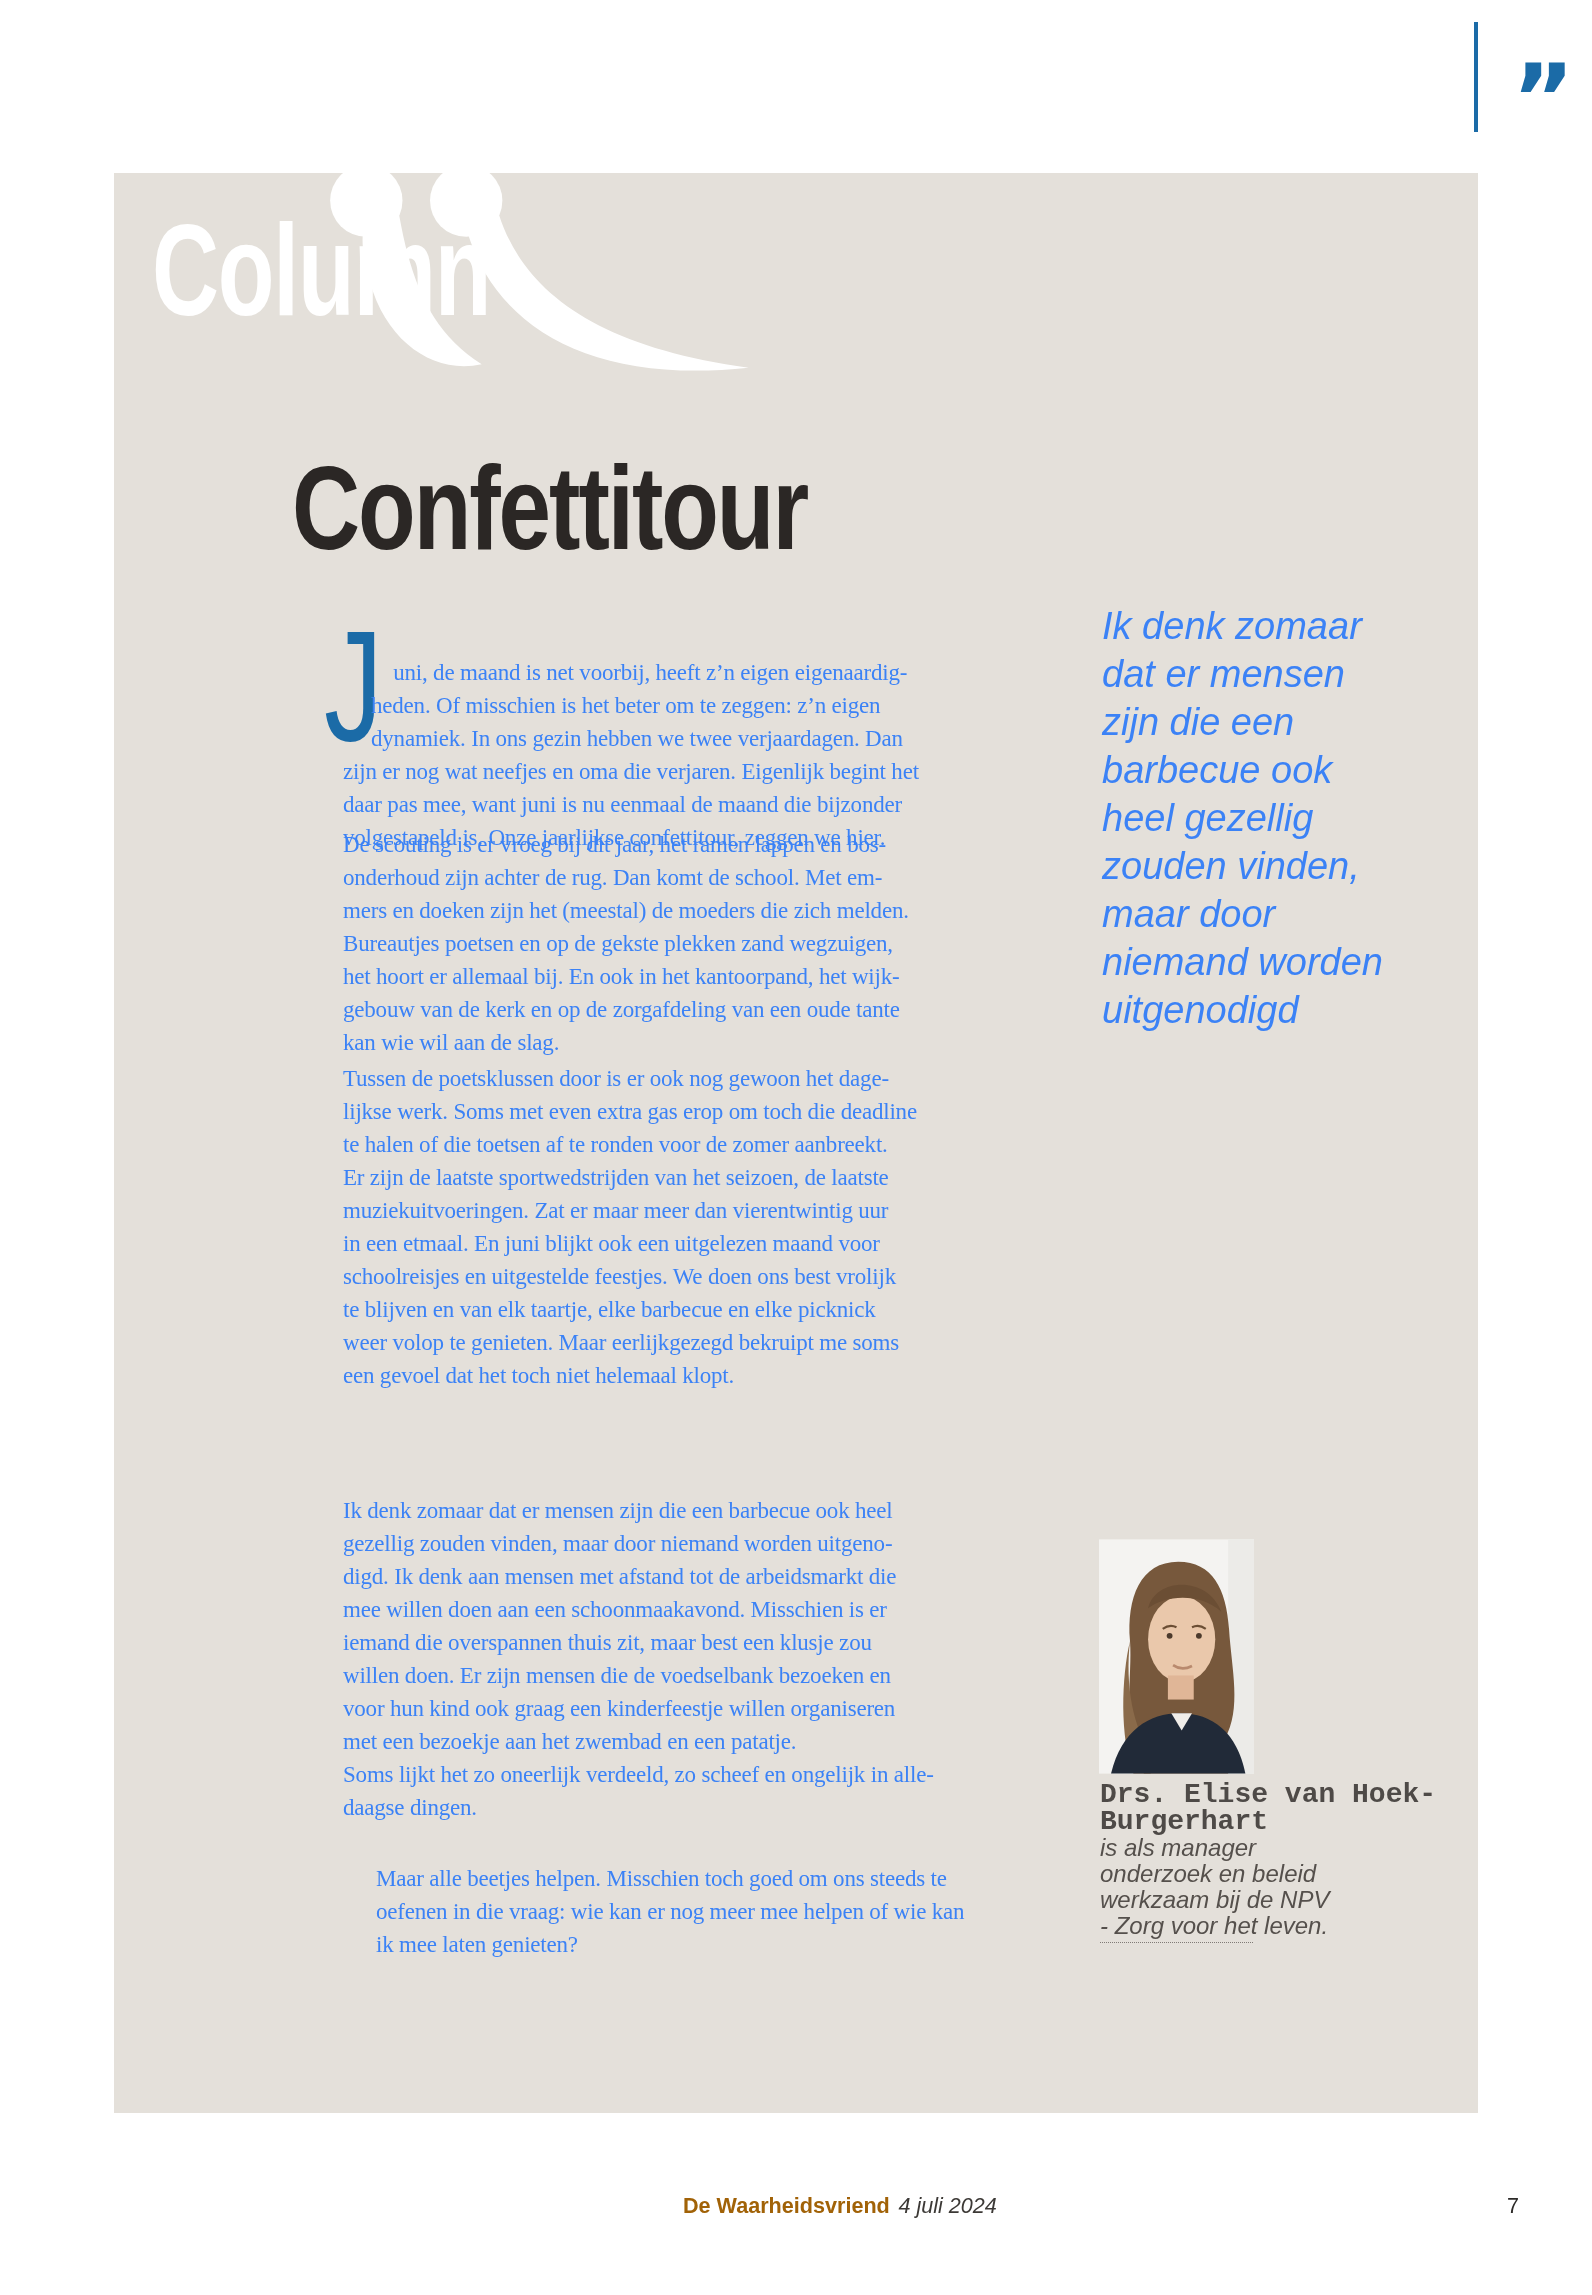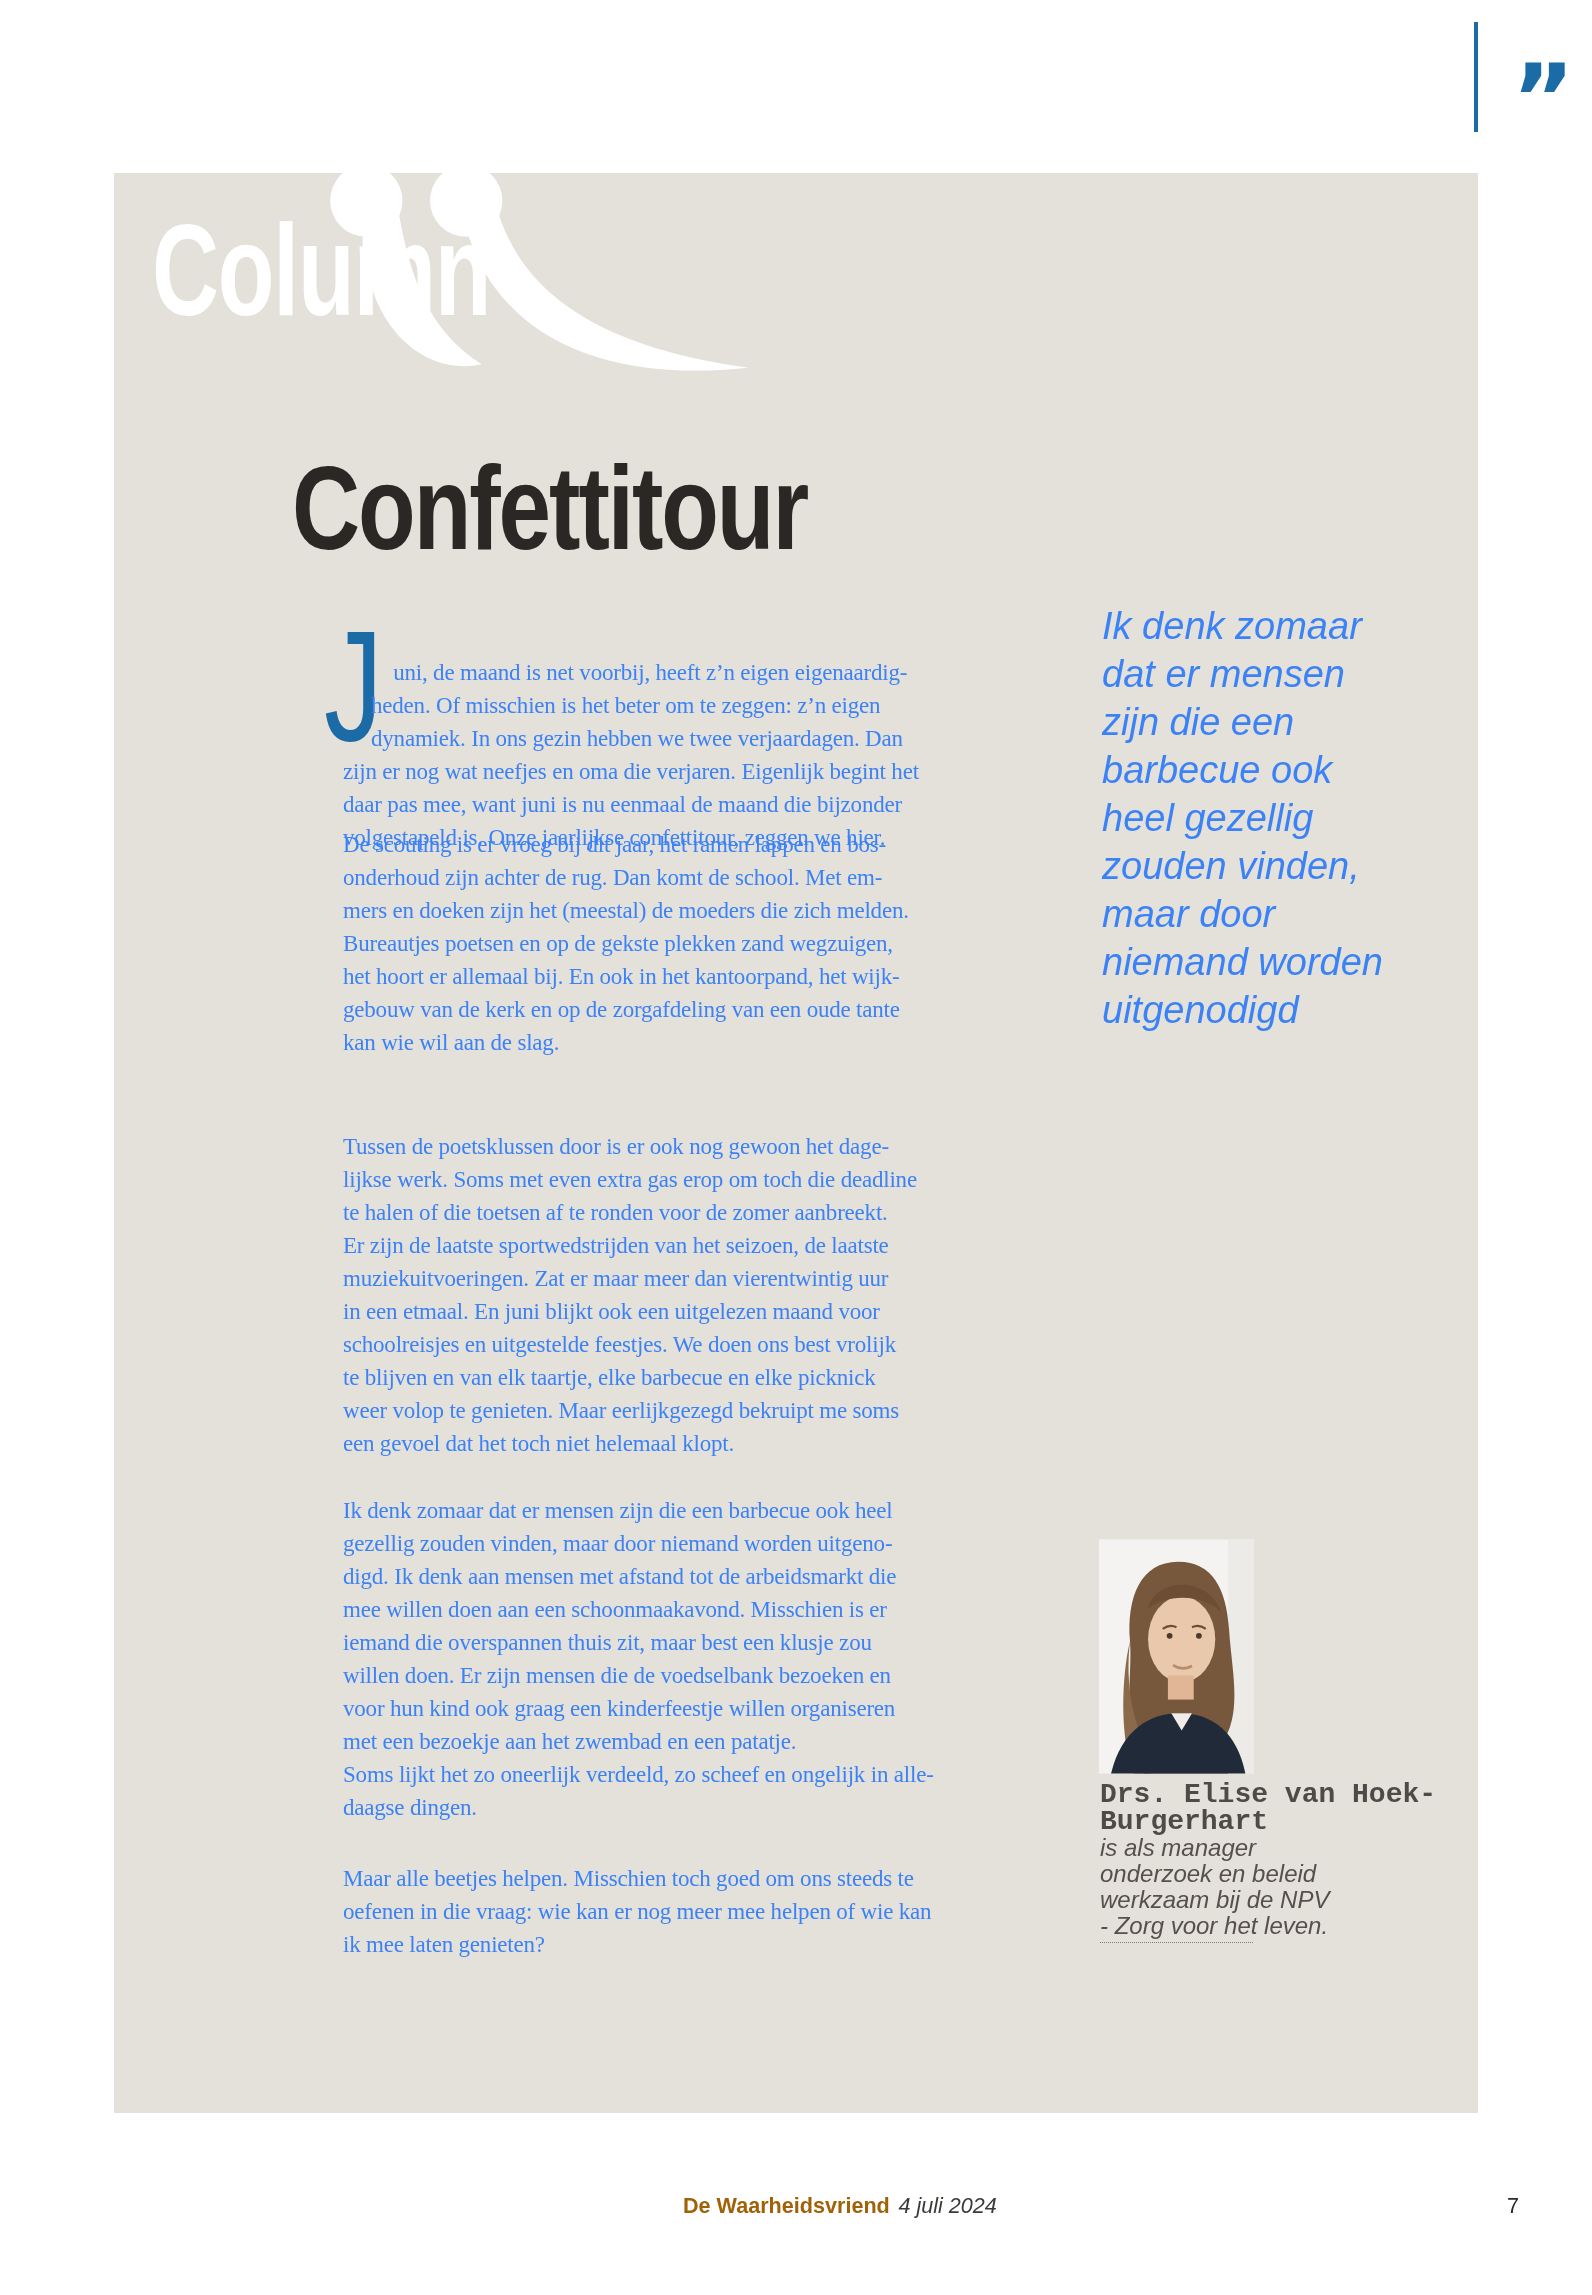--- a/index.html
+++ b/index.html
@@ -125,41 +125,41 @@
 daar pas mee, want juni is nu eenmaal de maand die bijzonder
 volgestapeld is. Onze jaarlijkse confettitour, zeggen we hier.</span>
   </div>
   <div class="para" style="top:828px;">De scouting is er vroeg bij dit jaar, het ramen lappen en bos-
 onderhoud zijn achter de rug. Dan komt de school. Met em-
 mers en doeken zijn het (meestal) de moeders die zich melden.
 Bureautjes poetsen en op de gekste plekken zand wegzuigen,
 het hoort er allemaal bij. En ook in het kantoorpand, het wijk-
 gebouw van de kerk en op de zorgafdeling van een oude tante
 kan wie wil aan de slag.</div>
-  <div class="para" style="top:1130px;">Tussen de poetsklussen door is er ook nog gewoon het dage-
+  <div class="para" style="top:1062px;">Tussen de poetsklussen door is er ook nog gewoon het dage-
 lijkse werk. Soms met even extra gas erop om toch die deadline
 te halen of die toetsen af te ronden voor de zomer aanbreekt.
 Er zijn de laatste sportwedstrijden van het seizoen, de laatste
 muziekuitvoeringen. Zat er maar meer dan vierentwintig uur
 in een etmaal. En juni blijkt ook een uitgelezen maand voor
 schoolreisjes en uitgestelde feestjes. We doen ons best vrolijk
 te blijven en van elk taartje, elke barbecue en elke picknick
 weer volop te genieten. Maar eerlijkgezegd bekruipt me soms
 een gevoel dat het toch niet helemaal klopt.</div>
   <div class="para" style="top:1494px;">Ik denk zomaar dat er mensen zijn die een barbecue ook heel
 gezellig zouden vinden, maar door niemand worden uitgeno-
 digd. Ik denk aan mensen met afstand tot de arbeidsmarkt die
 mee willen doen aan een schoonmaakavond. Misschien is er
 iemand die overspannen thuis zit, maar best een klusje zou
 willen doen. Er zijn mensen die de voedselbank bezoeken en
 voor hun kind ook graag een kinderfeestje willen organiseren
 met een bezoekje aan het zwembad en een patatje.
 Soms lijkt het zo oneerlijk verdeeld, zo scheef en ongelijk in alle-
 daagse dingen.</div>
-  <div class="para" style="top:1862px;">Maar alle beetjes helpen. Misschien toch goed om ons steeds te
+  <div class="para" style="top:1862px;margin-left:33px;">Maar alle beetjes helpen. Misschien toch goed om ons steeds te
 oefenen in die vraag: wie kan er nog meer mee helpen of wie kan
 ik mee laten genieten?</div>
 
   <div class="pullquote">Ik denk zomaar
 dat er mensen
 zijn die een
 barbecue ook
 heel gezellig
 zouden vinden,
 maar door

